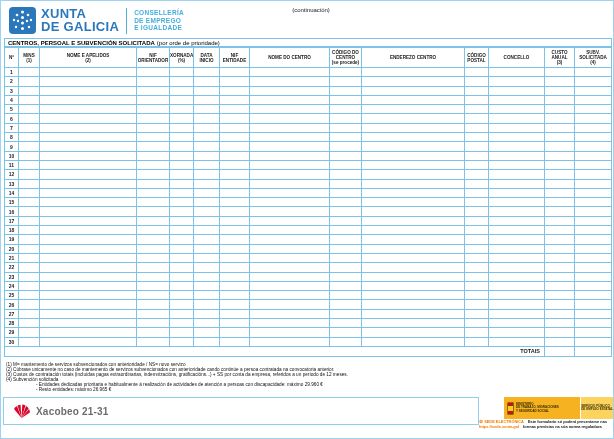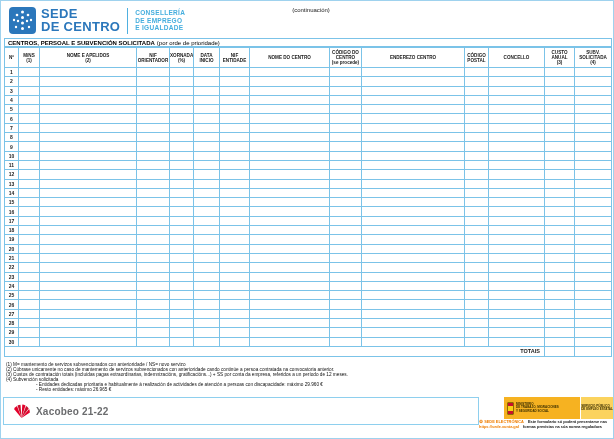--- a/index.html
+++ b/index.html
@@ -87,22 +87,22 @@
           <circle cx="22" cy="13" r="1.2"></circle>
         <circle cx="9" cy="14" r="1.2"></circle>
           <circle cx="18" cy="14" r="1.2"></circle>
         <circle cx="13.5" cy="16" r="1.5"></circle>
         <circle cx="7" cy="20" r="1.2"></circle>
           <circle cx="13.5" cy="21.5" r="1.5"></circle>
           <circle cx="20" cy="20" r="1.2"></circle>
       </g>
     </svg>
     <div class="brand-name">
-      <div>SEDE</div>
-      <div>DE CENTRO</div>
+      <div>XUNTA</div>
+      <div>DE GALICIA</div>
     </div>
     <div class="brand-divider"></div>
     <div class="brand-dept">CONSELLERÍA
 DE EMPREGO
 E IGUALDADE</div>
   </div>
 
   <div class="annex">
     <div class="annex-sub">(continuación)</div>
   </div>
@@ -659,21 +659,21 @@
   <div class="xacobeo-box">
     <svg class="shell-icon" viewBox="0 0 17 15" xmlns="http://www.w3.org/2000/svg">
       <g transform="translate(8.5,14)">
         <path d="M0 0 L-7.5 -9 A 9 9 0 0 1 -4.5 -12 Z" fill="#e4002b"></path>
         <path d="M0 0 L-4 -12.4 A 9 9 0 0 1 -1 -13.3 Z" fill="#c8102e"></path>
         <path d="M0 0 L0.8 -13.4 A 9 9 0 0 1 4 -12.6 Z" fill="#e4002b"></path>
         <path d="M0 0 L4.6 -12 A 9 9 0 0 1 7.2 -9.6 Z" fill="#c8102e"></path>
         <path d="M0 0 L7.6 -9 A 9 9 0 0 1 8.4 -5.4 Z" fill="#e4002b"></path>
       </g>
     </svg>
-    <span class="xacobeo-label">Xacobeo 21-22</span>
+    <span class="xacobeo-label">Xacobeo 21-31</span>
   </div>
 
   <div class="ministry">
     <div class="min-left">
       <div class="arms-icon"></div>
       <div class="min-text">MINISTERIO
 DE TRABAJO, MIGRACIONES
 Y SEGURIDAD SOCIAL</div>
     </div>
     <div class="min-right">SERVICIO PÚBLICO

